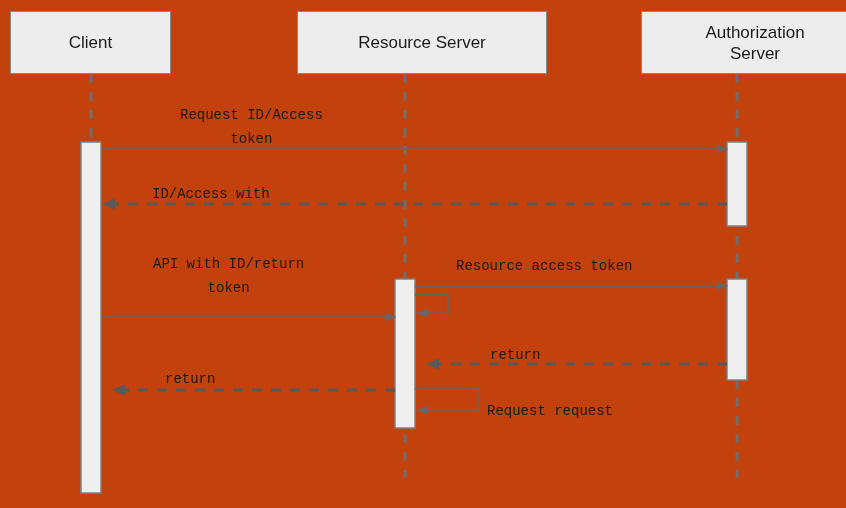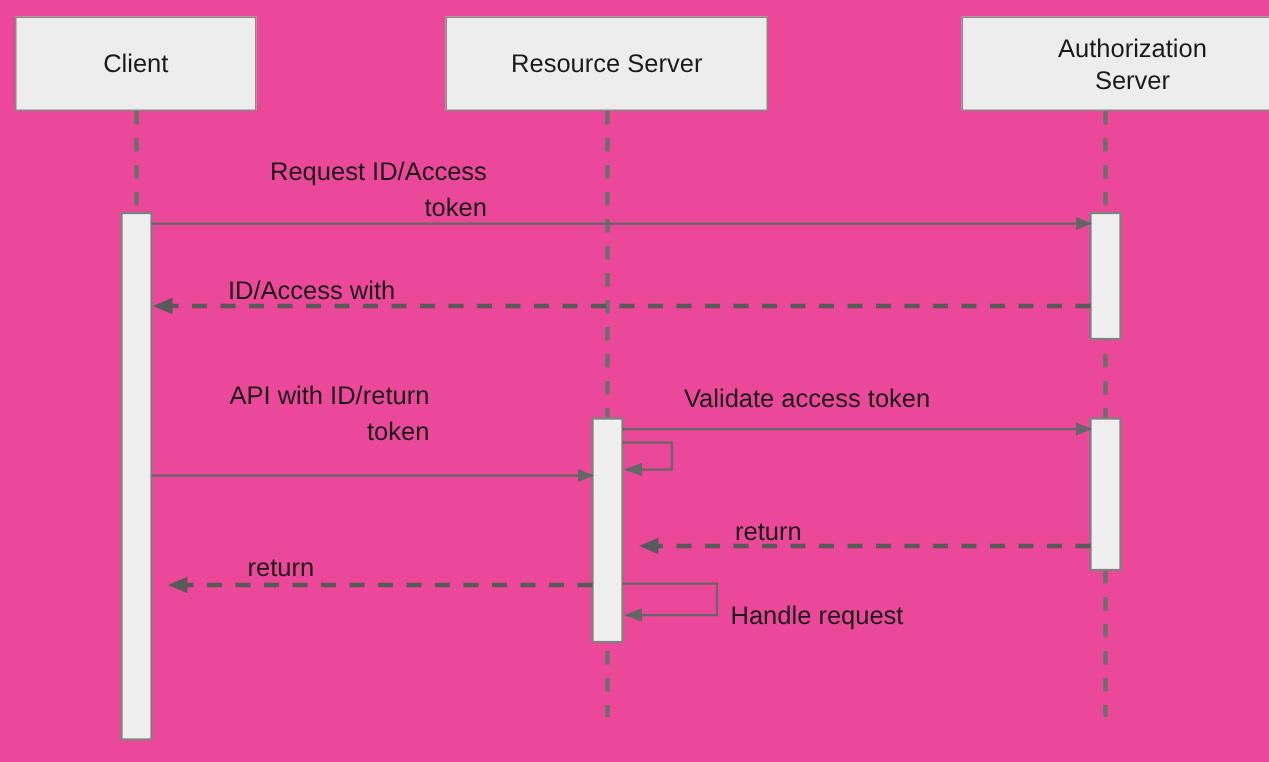--- a/index.html
+++ b/index.html
@@ -7,21 +7,21 @@
     padding: 0;
     background: #ffffff;
   }
   body {
     font-family: "Liberation Sans", sans-serif;
   }
   #diagram-root {
     position: relative;
     width: 846px;
     height: 508px;
-    background: #ec4899;
+    background: #c2410c;
     overflow: hidden;
   }
   #diagram-svg {
     position: absolute;
     top: 0;
     left: 0;
     width: 846px;
     height: 508px;
   }
   .lifeline-box {
@@ -36,26 +36,26 @@
   }
   .lifeline-box-label {
     font-family: "Liberation Sans", sans-serif;
     font-size: 17px;
     color: #1a1a1a;
     line-height: 21px;
     white-space: pre-line;
   }
   .msg-label {
     position: absolute;
-    font-family: Liberation Sans, sans-serif;
-    font-size: 17px;
+    font-family: Liberation Mono, monospace;
+    font-size: 14px;
     color: #1a1a1a;
     line-height: 24px;
     white-space: pre-line;
-    text-align: right;
+    text-align: center;
   }
 </style>
 </head>
 <body>
 
 <div id="diagram-root">
 
   <svg id="diagram-svg" viewBox="0 0 846 508">
     <defs>
       <marker id="arrow-solid-right" markerWidth="11" markerHeight="9" refX="10" refY="4.5" orient="auto" markerUnits="userSpaceOnUse">
@@ -98,39 +98,39 @@
 
     <line x1="395" y1="390" x2="113" y2="390" stroke="#595959" stroke-width="3" stroke-dasharray="10,9" marker-end="url(#arrow-dashed-left)"></line>
 
     <path d="M415,389 L478,389 L478,410 L417,410" fill="none" stroke="#666666" stroke-width="1.5" marker-end="url(#arrow-loop-left)"></path>
   </svg>
 
   <div class="lifeline-box" style="left:10px; top:11px; width:161px; height:63px;">
     <span class="lifeline-box-label">Client</span>
   </div>
 
-  <div class="lifeline-box" style="left:297px; top:11px; width:215px; height:63px;">
+  <div class="lifeline-box" style="left:297px; top:11px; width:250px; height:63px;">
     <span class="lifeline-box-label">Resource Server</span>
   </div>
 
   <div class="lifeline-box" style="left:641px; top:11px; width:228px; height:63px;">
     <span class="lifeline-box-label">Authorization
 Server</span>
   </div>
 
   <div class="msg-label" style="left:180px; top:103px;">Request ID/Access
 token</div>
 
   <div class="msg-label" style="left:152px; top:182px;">ID/Access with</div>
 
   <div class="msg-label" style="left:153px; top:252px;">API with ID/return
 token</div>
 
-  <div class="msg-label" style="left:456px; top:254px;">Validate access token</div>
+  <div class="msg-label" style="left:456px; top:254px;">Resource access token</div>
 
 
   <div class="msg-label" style="left:490px; top:343px;">return</div>
 
   <div class="msg-label" style="left:165px; top:367px;">return</div>
 
-  <div class="msg-label" style="left:487px; top:399px;">Handle request</div>
+  <div class="msg-label" style="left:487px; top:399px;">Request request</div>
 
 </div>
 
 </body></html>

